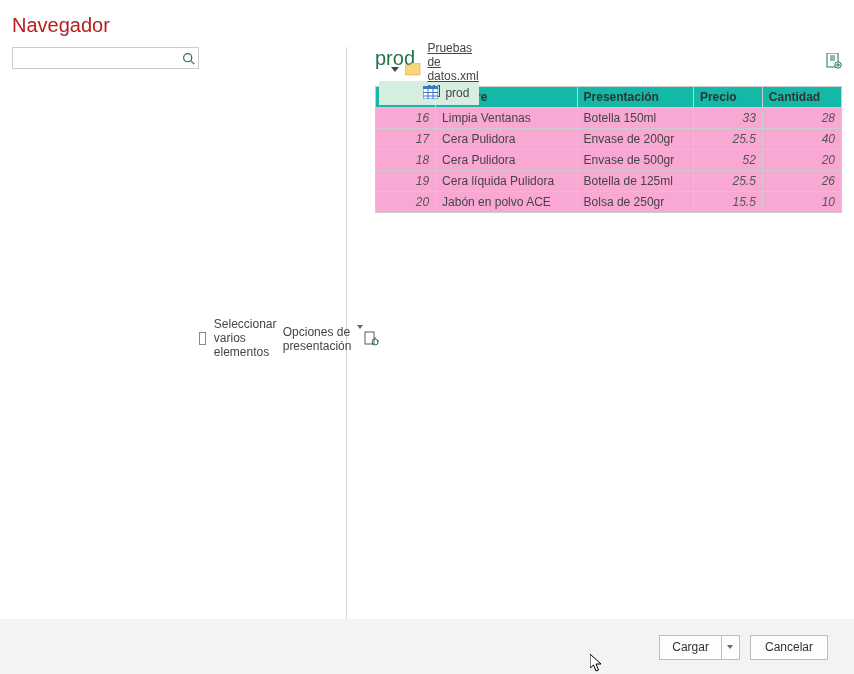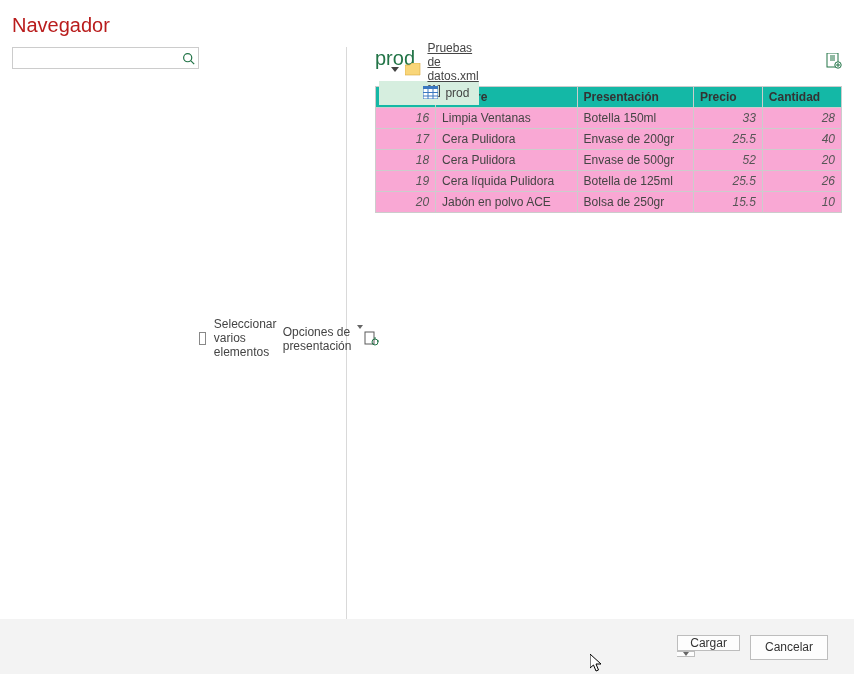--- a/index.html
+++ b/index.html
@@ -182,21 +182,20 @@
     padding: 0 14px;
     font-size: 12px;
     cursor: pointer;
     color: #333;
     display: inline-flex;
     align-items: center;
   }
   .split-btn {
     display: inline-flex;
     height: 25px;
-    flex-direction: column;
   }
   .split-btn .main {
     border: 1px solid #bdbdbd;
     background: #fdfdfd;
     padding: 0 12px;
     display: inline-flex; align-items: center;
     cursor: pointer;
     font-size: 12px;
     color: #333;
   }

